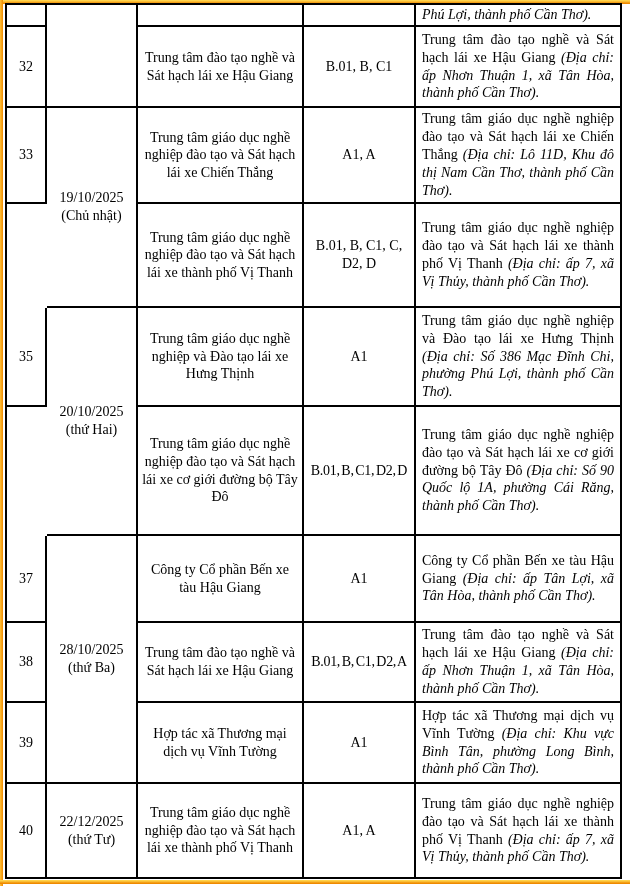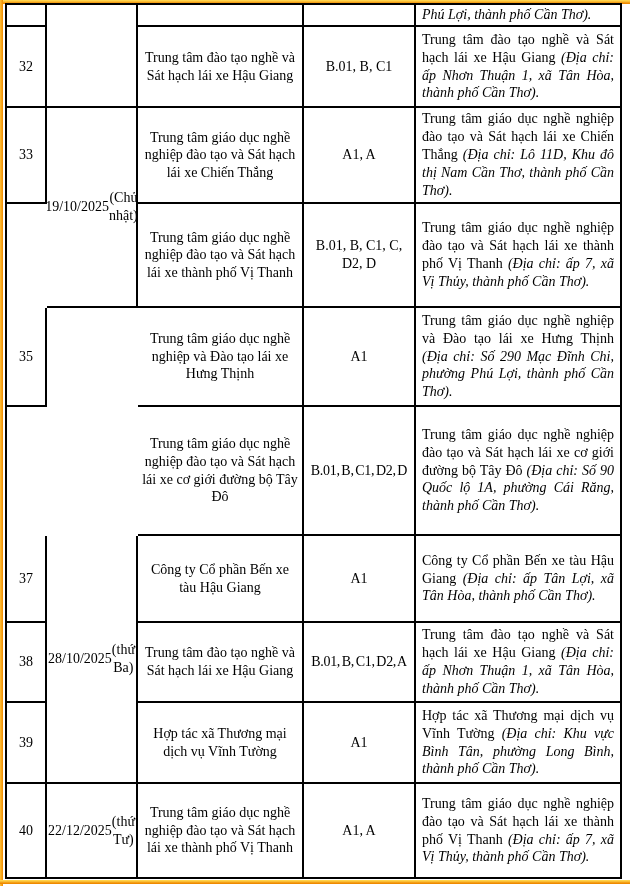--- a/index.html
+++ b/index.html
@@ -27,21 +27,21 @@
   }
   .cell{
     border-right:2px solid #000;border-bottom:2px solid #000;
     display:flex;align-items:center;justify-content:center;
     text-align:center;font-size:14px;line-height:1.26;overflow:hidden;
     padding:1px 3px;box-sizing:border-box;
   }
   .addr{justify-content:flex-end;text-align:left;padding:1px 6px;}
   .addr p{margin:0;width:100%;text-align:justify;font-size:14px;line-height:1.28;}
   .i{font-style:italic;}
-  .datecell{flex-direction:row;}
+  .datecell{flex-direction:column;}
   .tight{white-space:nowrap;letter-spacing:-0.3px;word-spacing:-1.5px;}
 
   
   .gc1{grid-column-start:1}.gc2{grid-column-start:2}.gc3{grid-column-start:3}
   .gc4{grid-column-start:4}.gc5{grid-column-start:5}
   .gr1{grid-row-start:1}.gr2{grid-row-start:2}.gr3{grid-row-start:3}
   .gr4{grid-row-start:4}.gr5{grid-row-start:5}.gr6{grid-row-start:6}
   .gr7{grid-row-start:7}.gr8{grid-row-start:8}.gr9{grid-row-start:9}
   .gr10{grid-row-start:10}
   .sp2{grid-row-end:span 2}.sp3{grid-row-end:span 3}
@@ -59,20 +59,24 @@
   <div class="cell datecell gc2 gr1 sp2"></div>
   <div class="cell gc3 gr1"></div>
   <div class="cell gc4 gr1"></div>
   <div class="cell addr gc5 gr1">
     <p><span class="i">Phú Lợi, thành phố Cần Thơ).</span></p>
   </div>
 
   <div class="cell datecell gc2 gr3 sp2">
     <div>19/10/2025</div>
     <div>(Chủ nhật)</div>
+  </div>
+  <div class="cell datecell gc2 gr5 sp2">
+    <div>20/10/2025</div>
+    <div>(thứ Hai)</div>
   </div>
   <div class="cell datecell gc2 gr7 sp3">
     <div>28/10/2025</div>
     <div>(thứ Ba)</div>
   </div>
   <div class="cell datecell gc2 gr10">
     <div>22/12/2025</div>
     <div>(thứ Tư)</div>
   </div>
 
@@ -93,21 +97,21 @@
   <div class="cell gc3 gr4">Trung tâm giáo dục nghề nghiệp đào tạo và Sát hạch lái xe thành phố Vị Thanh</div>
   <div class="cell gc4 gr4">B.01, B, C1, C, D2, D</div>
   <div class="cell addr gc5 gr4">
     <p><span>Trung tâm giáo dục nghề nghiệp đào tạo và Sát hạch lái xe thành phố Vị Thanh </span><span class="i">(Địa chỉ: ấp 7, xã Vị Thủy, thành phố Cần Thơ).</span></p>
   </div>
 
   <div class="cell gc1 gr5">35</div>
   <div class="cell gc3 gr5">Trung tâm giáo dục nghề nghiệp và Đào tạo lái xe Hưng Thịnh</div>
   <div class="cell gc4 gr5">A1</div>
   <div class="cell addr gc5 gr5">
-    <p><span>Trung tâm giáo dục nghề nghiệp và Đào tạo lái xe Hưng Thịnh </span><span class="i">(Địa chỉ: Số 290 Mạc Đĩnh Chi, phường Phú Lợi, thành phố Cần Thơ).</span></p>
+    <p><span>Trung tâm giáo dục nghề nghiệp và Đào tạo lái xe Hưng Thịnh </span><span class="i">(Địa chỉ: Số 386 Mạc Đĩnh Chi, phường Phú Lợi, thành phố Cần Thơ).</span></p>
   </div>
 
   <div class="cell gc3 gr6">Trung tâm giáo dục nghề nghiệp đào tạo và Sát hạch lái xe cơ giới đường bộ Tây Đô</div>
   <div class="cell tight gc4 gr6">B.01, B, C1, D2, D</div>
   <div class="cell addr gc5 gr6">
     <p><span>Trung tâm giáo dục nghề nghiệp đào tạo và Sát hạch lái xe cơ giới đường bộ Tây Đô </span><span class="i">(Địa chỉ: Số 90 Quốc lộ 1A, phường Cái Răng, thành phố Cần Thơ).</span></p>
   </div>
 
   <div class="cell gc1 gr7">37</div>
   <div class="cell gc3 gr7">Công ty Cổ phần Bến xe tàu Hậu Giang</div>

